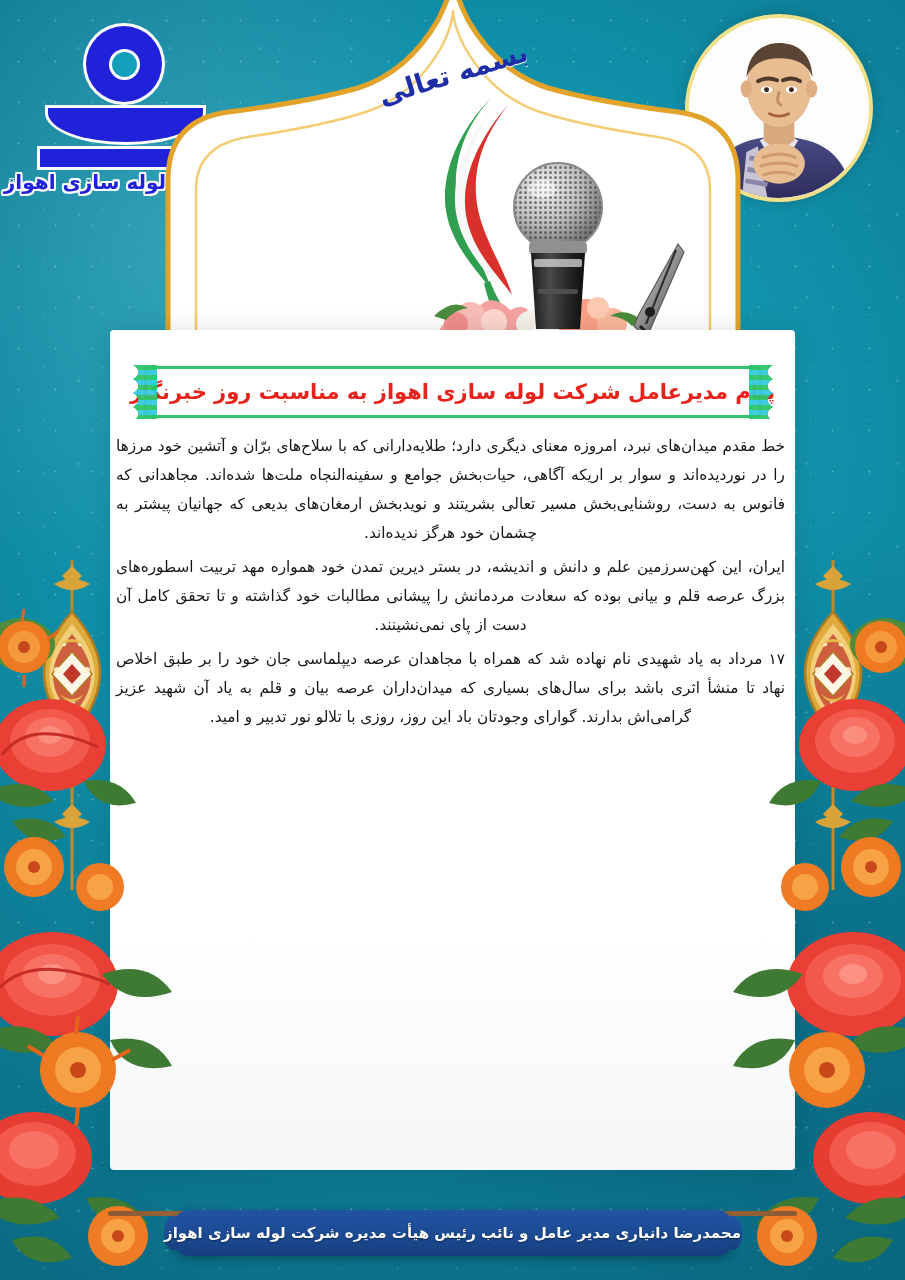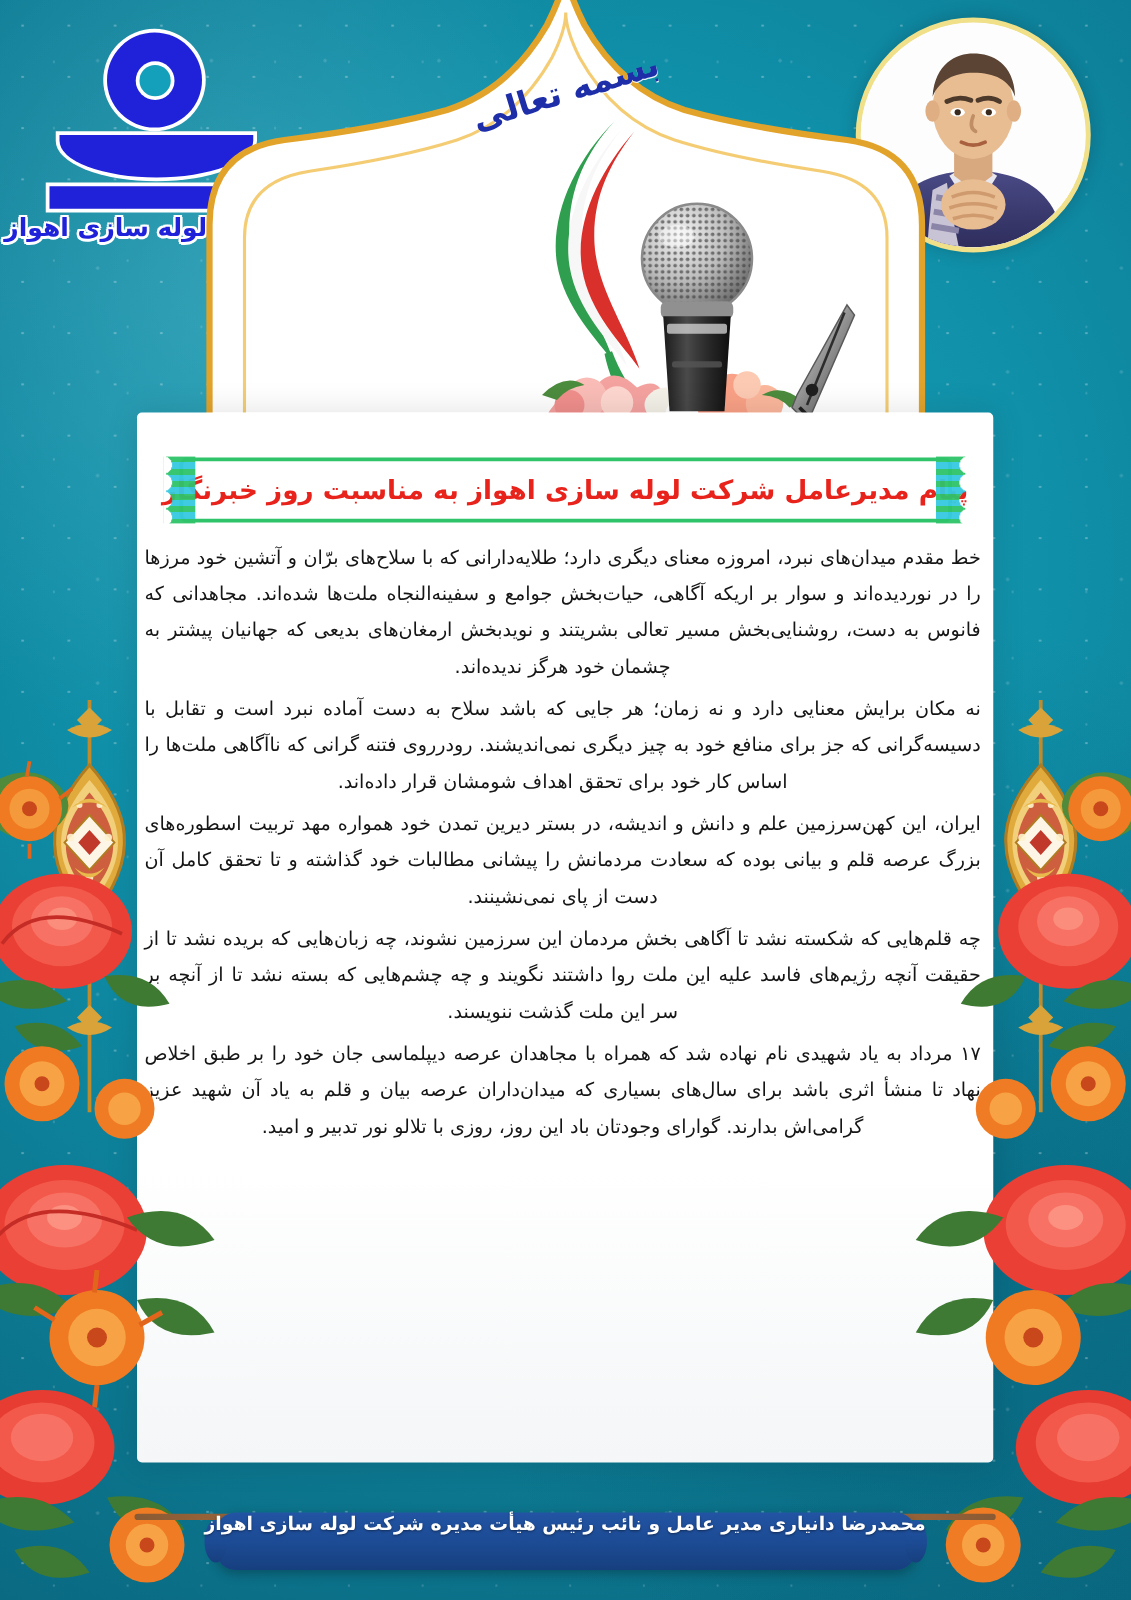--- a/index.html
+++ b/index.html
@@ -155,21 +155,21 @@
   }
   .body p:last-child{ margin-bottom:0; }
 
   
   .footer{
     position:absolute; left:50%; bottom:24px; transform:translateX(-50%);
     width:560px; height:46px;
     background:linear-gradient(180deg,#1f4f9c 0%,#1b4democ 0%,#1a4a93 55%,#16407f 100%);
     background:linear-gradient(180deg,#2254a3 0%,#1c4a93 55%,#163f7e 100%);
     border-radius:16px 16px 16px 16px;
-    display:flex; align-items:flex-start; justify-content:center;
+    display:flex; align-items:center; justify-content:center;
     box-shadow:0 3px 9px rgba(0,0,0,.28);
   }
   .footer:before, .footer:after{
     content:""; position:absolute; top:6px; width:18px; height:34px;
     background:inherit; border-radius:50%;
   }
   .footer:before{ left:-9px; }
   .footer:after { right:-9px; }
   .footer .t{
     position:relative; z-index:2;
@@ -335,23 +335,21 @@
   </div>
 
   <div class="card"></div>
 
   <div class="title-banner">
     <span class="t">پیام مدیرعامل شرکت لوله سازی اهواز به مناسبت روز خبرنگار</span>
   </div>
 
   <div class="body">
     <p>خط مقدم میدان‌های نبرد، امروزه معنای دیگری دارد؛ طلایه‌دارانی که با سلاح‌های برّان و آتشین خود مرزها را در نوردیده‌اند و سوار بر اریکه آگاهی، حیات‌بخش جوامع و سفینه‌النجاه ملت‌ها شده‌اند. مجاهدانی که فانوس به دست، روشنایی‌بخش مسیر تعالی بشریتند و نویدبخش ارمغان‌های بدیعی که جهانیان پیشتر به چشمان خود هرگز ندیده‌اند.</p>
-    <p>نه مکان برایش معنایی دارد و نه زمان؛ هر جایی که باشد سلاح به دست آماده نبرد است و تقابل با دسیسه‌گرانی که جز برای منافع خود به چیز دیگری نمی‌اندیشند. رودرروی فتنه گرانی که ناآگاهی ملت‌ها را اساس کار خود برای تحقق اهداف شومشان قرار داده‌اند.</p>
     <p>ایران، این کهن‌سرزمین علم و دانش و اندیشه، در بستر دیرین تمدن خود همواره مهد تربیت اسطوره‌های بزرگ عرصه قلم و بیانی بوده که سعادت مردمانش را پیشانی مطالبات خود گذاشته و تا تحقق کامل آن دست از پای نمی‌نشینند.</p>
-    <p>چه قلم‌هایی که شکسته نشد تا آگاهی بخش مردمان این سرزمین نشوند، چه زبان‌هایی که بریده نشد تا از حقیقت آنچه رژیم‌های فاسد علیه این ملت روا داشتند نگویند و چه چشم‌هایی که بسته نشد تا از آنچه بر سر این ملت گذشت ننویسند.</p>
     <p>۱۷ مرداد به یاد شهیدی نام نهاده شد که همراه با مجاهدان عرصه دیپلماسی جان خود را بر طبق اخلاص نهاد تا منشأ اثری باشد برای سال‌های بسیاری که میدان‌داران عرصه بیان و قلم به یاد آن شهید عزیز گرامی‌اش بدارند. گوارای وجودتان باد این روز، روزی با تلالو نور تدبیر و امید.</p>
   </div>
 
   <svg class="tazhib left" viewBox="0 0 96 330" xmlns="http://www.w3.org/2000/svg">
     <g stroke="#c18a2a" stroke-width="3" fill="none">
       <line x1="48" y1="0" x2="48" y2="330"></line>
     </g>
     <g fill="#d9a33a">
       <path d="M48 6 l10 10 -10 10 -10 -10 Z"></path>
       <path d="M30 24 q18 -10 36 0 q-18 12 -36 0 Z"></path>

